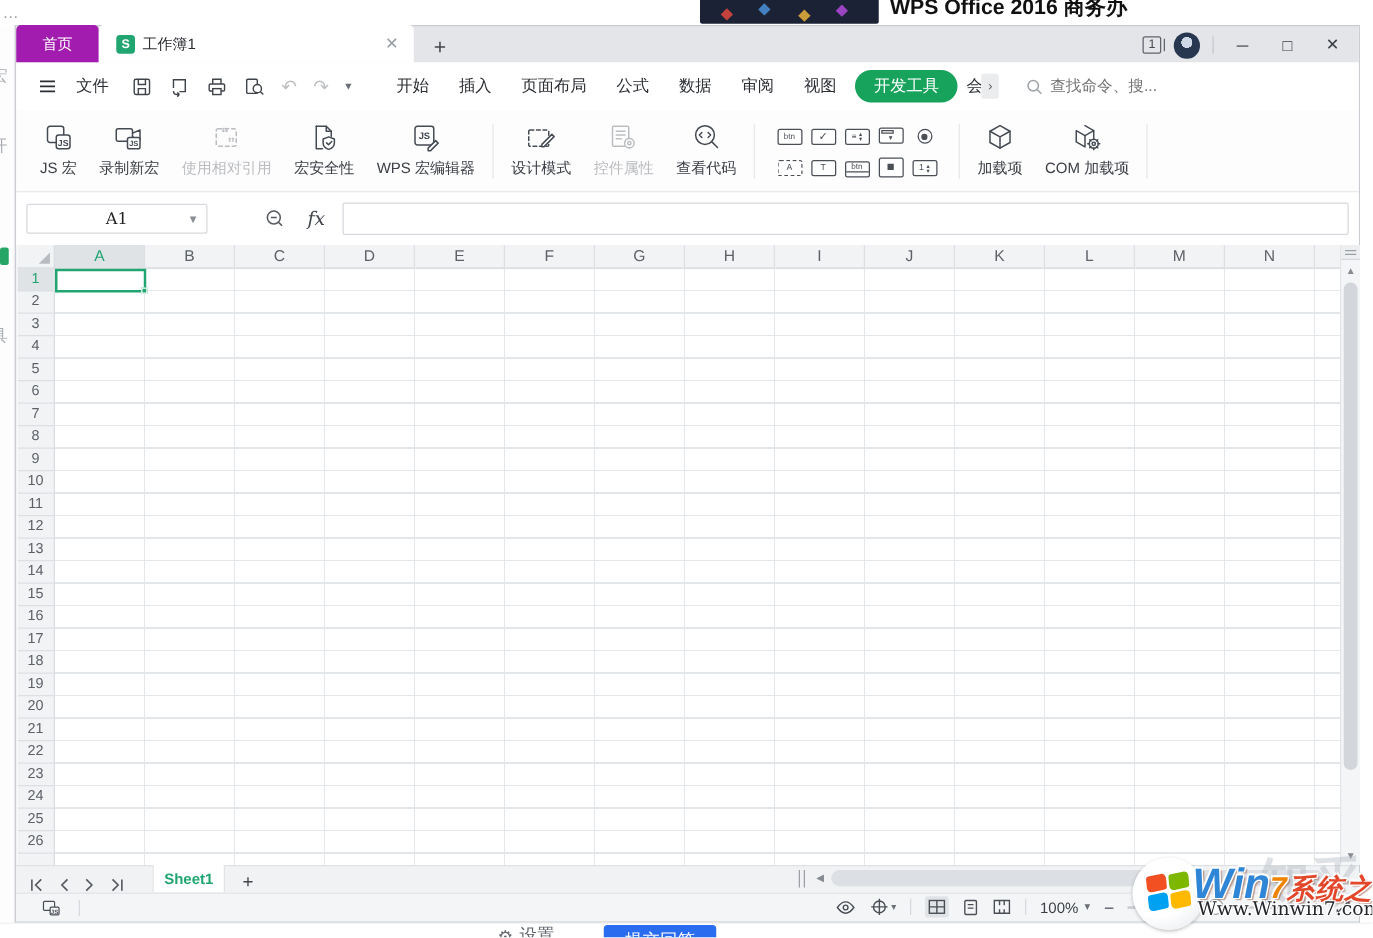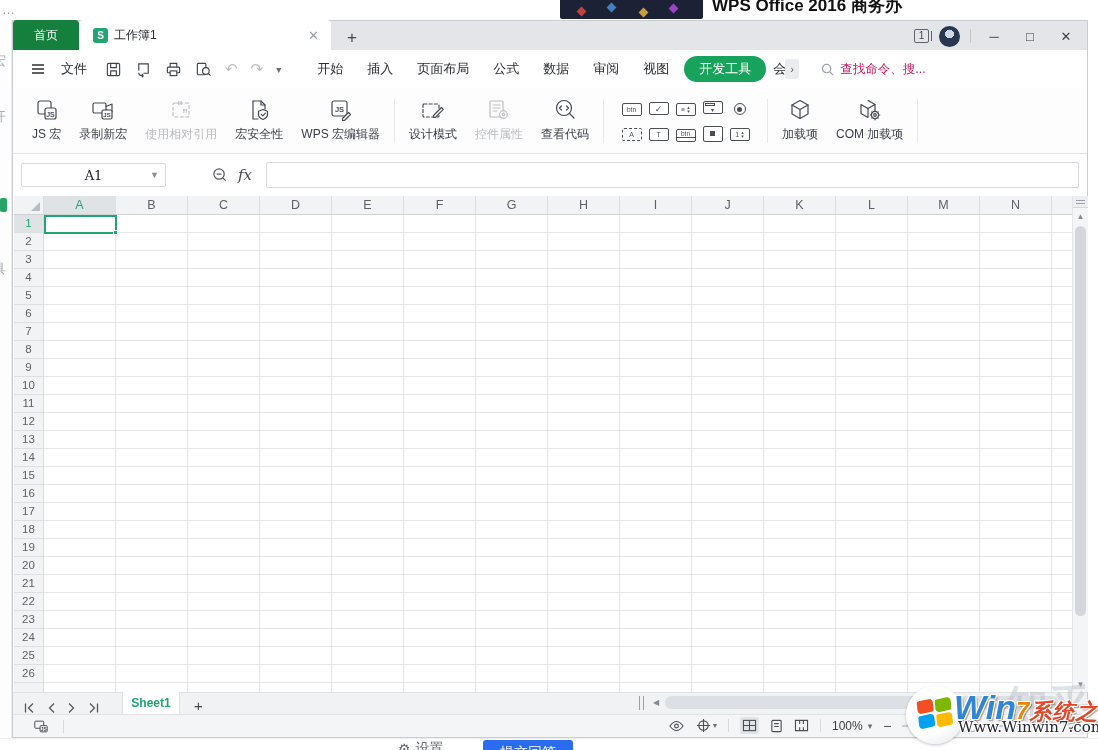--- a/index.html
+++ b/index.html
@@ -22,21 +22,21 @@
   #bg-settings{left:398px;top:740px;color:#62666d;font-size:14px;display:flex;align-items:center;gap:5px;}
   #bg-submit{left:483px;top:740px;width:90px;height:26px;background:#2a6cf0;color:#fff;border-radius:3px;
     text-align:center;font-size:14px;line-height:24px;}
 
   
   #wps{left:12px;top:20px;width:1076px;height:718px;background:#fff;border:1px solid #c9ccd1;border-top:none;}
 
   
   #tabbar{left:0;top:0;width:100%;height:30px;background:#e4e5e8;border-top:1px solid #c9ccd1;display:flex;align-items:flex-end;}
   .apptab{height:30px;display:flex;align-items:center;gap:6px;padding:0 14px;font-size:12px;}
-  #tab-home{width:66px;justify-content:center;background:#15803d;color:#fff;border-radius:4px 4px 0 0;}
+  #tab-home{width:66px;justify-content:center;background:#a21caf;color:#fff;border-radius:4px 4px 0 0;}
   #tab-docer{background:#d6d8db;color:#3c4046;width:112px;border-radius:4px 4px 0 0;}
   #docer-flame{width:14px;height:14px;border-radius:50%;background:#ff5722;position:relative;flex:none;}
   #docer-flame:after{content:"";position:absolute;left:4px;top:3px;width:6px;height:8px;background:#fff;border-radius:50% 50% 50% 0;transform:rotate(20deg);}
   #tab-doc{background:#fff;color:#2b2e33;width:252px;border-radius:4px 4px 0 0;position:relative;}
   #doc-sicon{width:15px;height:15px;background:#21a571;color:#fff;border-radius:3px;font-size:10px;font-weight:bold;
      display:flex;align-items:center;justify-content:center;flex:none;}
   #tab-doc .close{position:absolute;right:12px;color:#9aa0a6;font-size:13px;}
   #newtab{margin-left:16px;margin-bottom:4px;color:#43474d;font-size:17px;line-height:17px;}
   #tabbar-right{position:absolute;right:8px;top:0;height:30px;display:flex;align-items:center;gap:10px;}
   #win-badge{width:15px;height:14px;border:1px solid #5f646b;border-radius:2px;font-size:10px;color:#43474d;
@@ -52,21 +52,21 @@
   #qat{display:flex;align-items:center;gap:13px;margin-left:18px;}
   .qicon{color:#3f444b;}
   .qicon.dis{opacity:.35;}
   #qat .caret{color:#6a6f76;font-size:10px;}
   #rtabs{display:flex;align-items:center;margin-left:24px;gap:0;}
   .rtab{padding:4px 12px;font-size:13px;color:#2b2e33;white-space:nowrap;}
   .rtab.active{background:#18a35c;color:#fff;border-radius:13px;padding:4px 15px;margin:0 3px;}
   .rtab.partial{width:16px;padding:4px 0 4px 4px;overflow:hidden;}
   #rtab-more{width:14px;height:20px;background:#ebecee;border-radius:2px;color:#55595f;font-size:10px;
      display:flex;align-items:center;justify-content:center;}
-  #searchbox{display:flex;align-items:center;gap:6px;margin-left:22px;color:#be185d;font-size:12.5px;width:112px;}
+  #searchbox{display:flex;align-items:center;gap:6px;margin-left:22px;color:#737373;font-size:12.5px;width:112px;}
   #mr-right{position:absolute;right:10px;top:30px;height:38px;display:flex;align-items:center;gap:16px;}
   .mr-item{display:flex;align-items:center;gap:5px;color:#3c4046;font-size:12.5px;}
   #mr-divider{width:1px;height:14px;background:#dcdfe3;}
   #mr-dots{color:#55595f;font-size:14px;letter-spacing:0;}
   #mr-collapse{color:#55595f;}
 
   
   #ribbon{left:0;top:68px;width:100%;height:66px;background:#fdfdfe;border-bottom:1px solid #e2e4e7;
      display:flex;align-items:center;padding-left:10px;}
   .rbtn{display:flex;flex-direction:column;align-items:center;gap:4px;padding:4px 9px;}
@@ -85,21 +85,21 @@
   .radio i{width:5px;height:5px;background:#4a4f56;border-radius:50%;}
   .vscroll{width:9px;height:16px;flex-direction:column;justify-content:flex-start;padding-top:4px;}
   .vscroll i{width:5px;height:5px;background:#4a4f56;}
 
   
   #formulabar{left:0;top:134px;width:100%;height:42px;background:#fff;display:flex;align-items:center;}
   #namebox{margin-left:8px;width:145px;height:24px;border:1px solid #d6d9dd;border-radius:2px;background:#fff;
      display:flex;align-items:center;justify-content:center;position:relative;
      font-family:"DejaVu Serif","Liberation Serif",serif;font-size:13px;color:#222;}
   #namebox .caret{position:absolute;right:6px;color:#8a8f96;font-size:9px;font-family:"Liberation Sans",sans-serif;}
-  #fxzone{display:flex;align-items:center;gap:10px;margin-left:46px;color:#55595f;}
+  #fxzone{display:flex;align-items:center;gap:18px;margin-left:46px;color:#55595f;}
   #fx-label{font-family:"DejaVu Serif","Liberation Serif",serif;font-style:italic;font-size:15px;color:#43474d;}
   #formula-input{margin-left:14px;flex:1;margin-right:8px;height:26px;border:1px solid #d6d9dd;border-radius:2px;background:#fff;}
 
   
   #gridarea{left:1px;top:176px;width:1074px;height:496px;background:#fff;}
   #corner{position:absolute;left:0;top:0;width:30px;height:19px;background:#f2f3f5;border-right:1px solid #d9dce0;border-bottom:1px solid #cfd3d7;}
   #corner i{position:absolute;right:3px;bottom:3px;width:0;height:0;border-left:9px solid transparent;border-bottom:9px solid #b9bdc2;}
   #colheads{position:absolute;left:30px;top:0;right:16px;height:19px;display:flex;background:#f2f3f5;border-bottom:1px solid #cfd3d7;overflow:hidden;}
   .colh{width:72px;flex:none;text-align:center;line-height:18px;font-size:12.5px;color:#5d6167;border-right:1px solid #dcdfe3;}
   .colh.sel{background:#e0e3e6;color:#21a571;}

